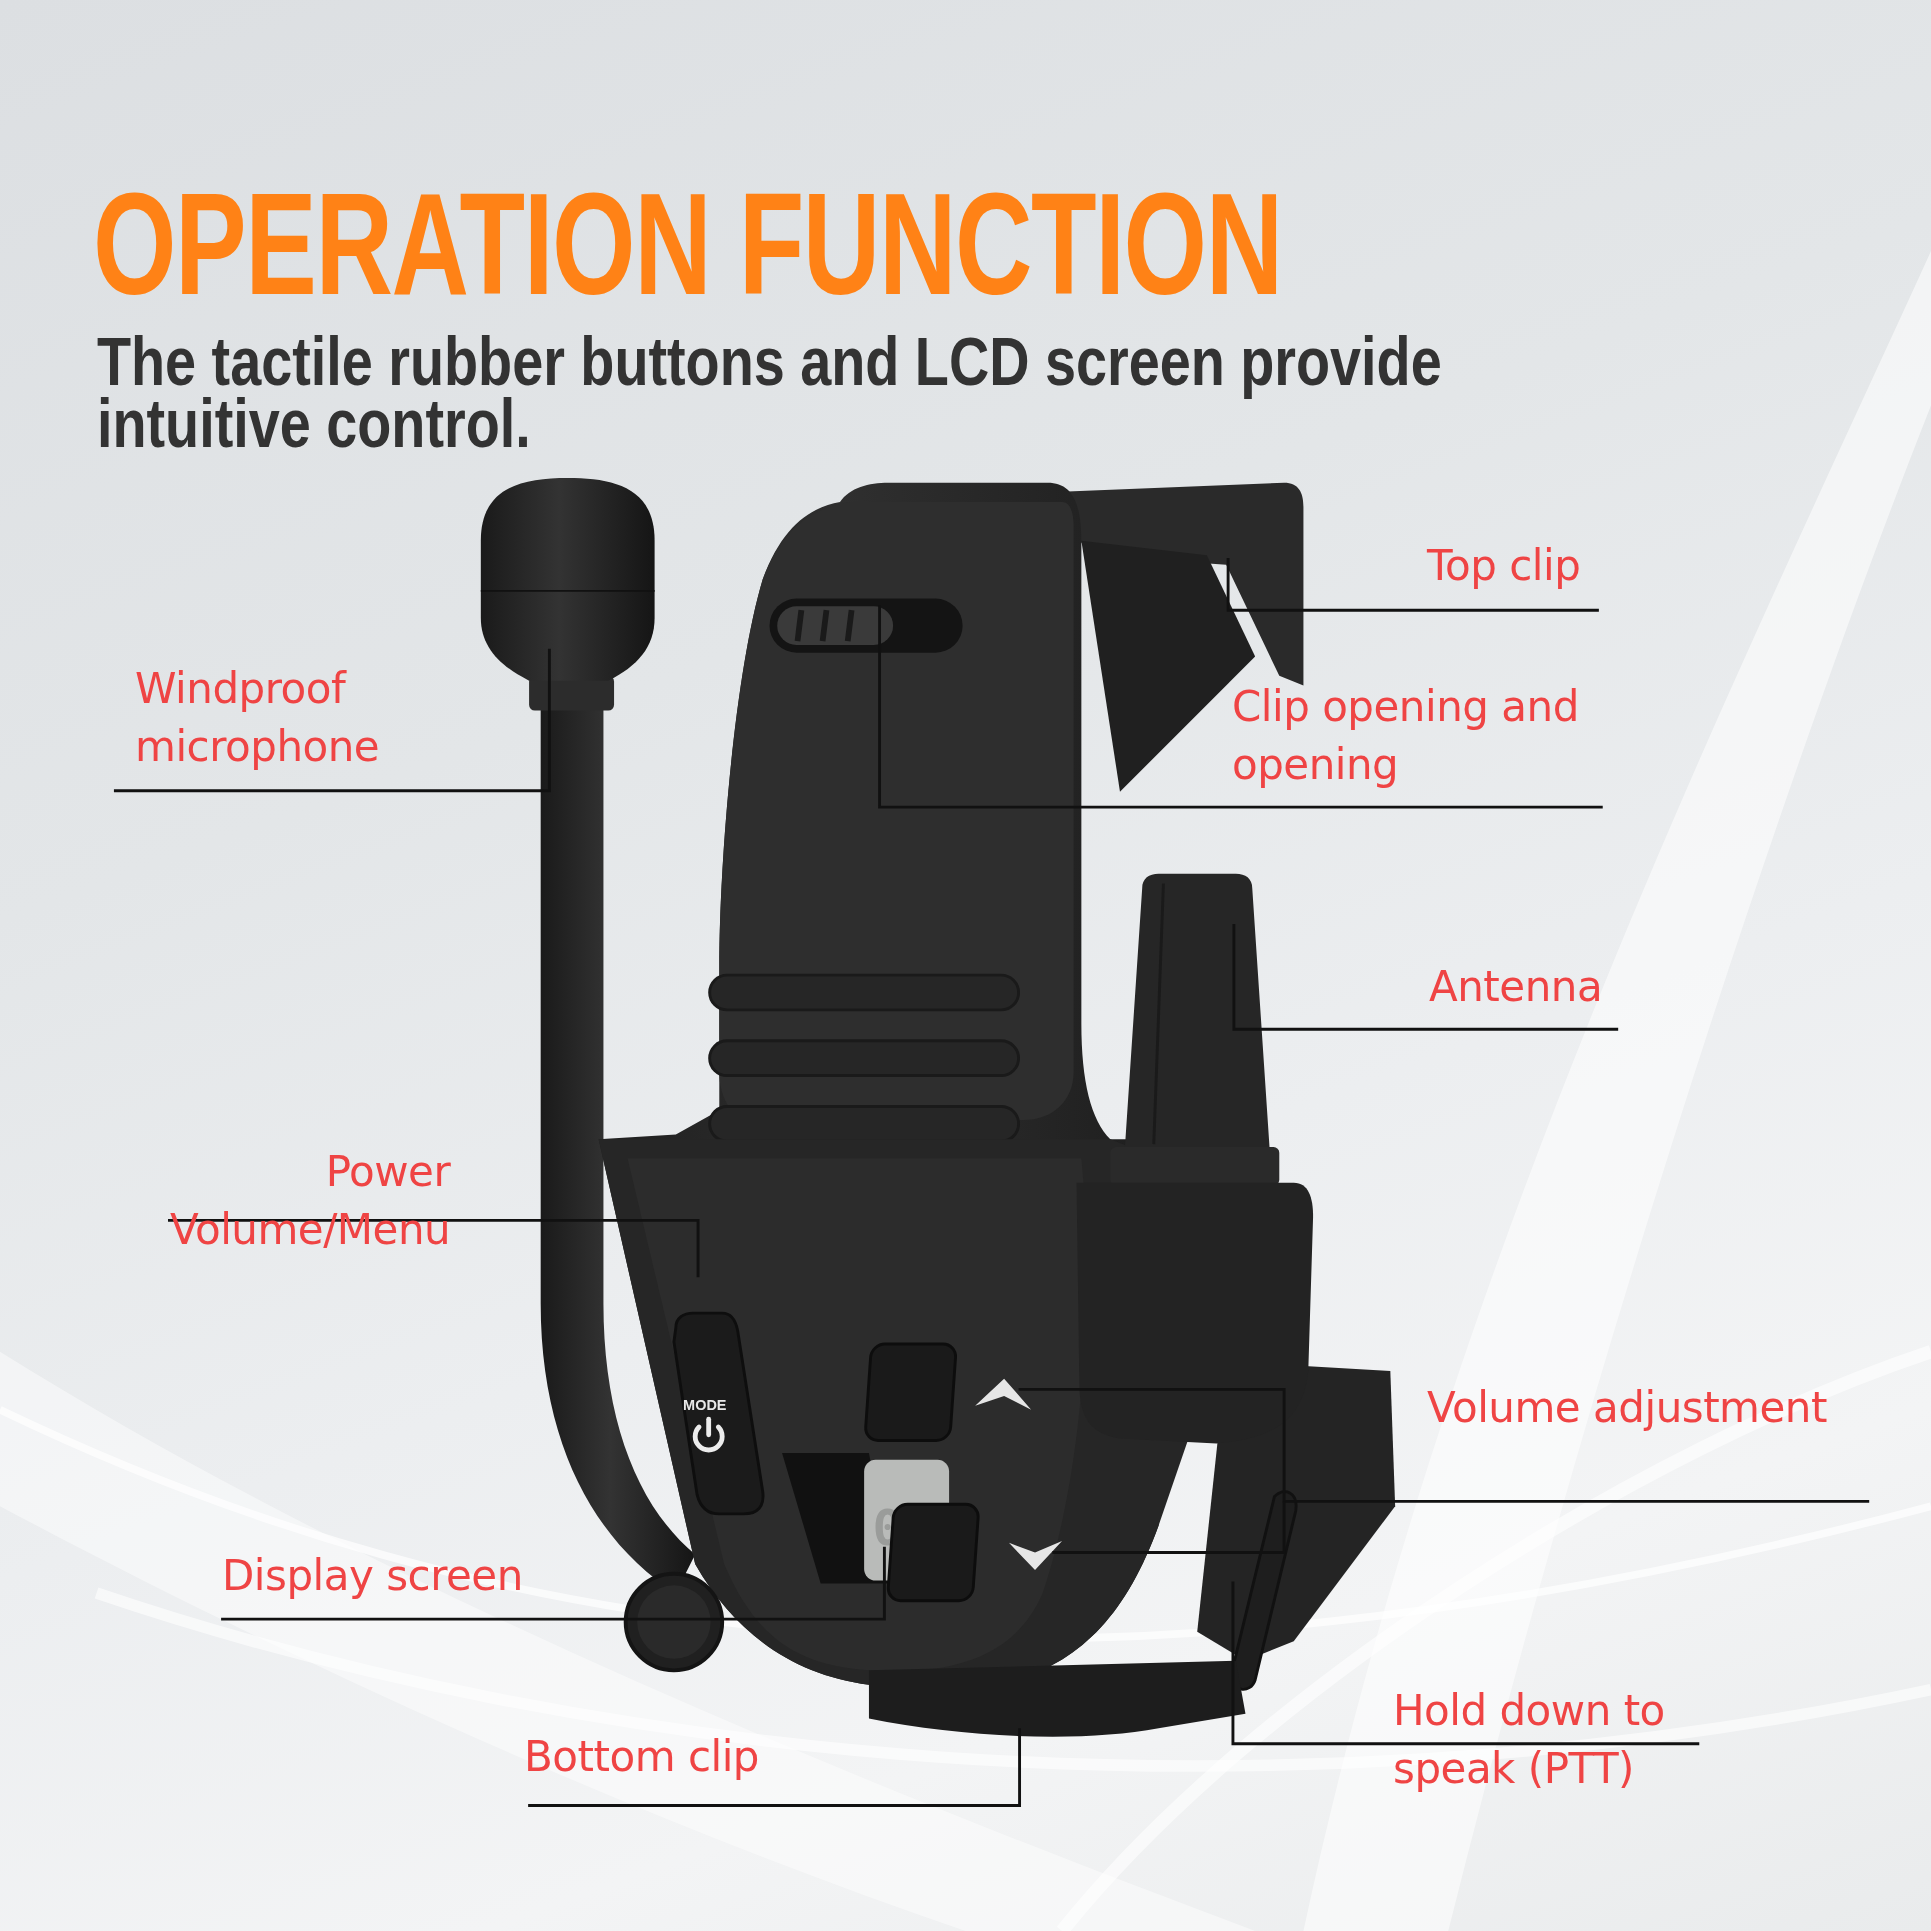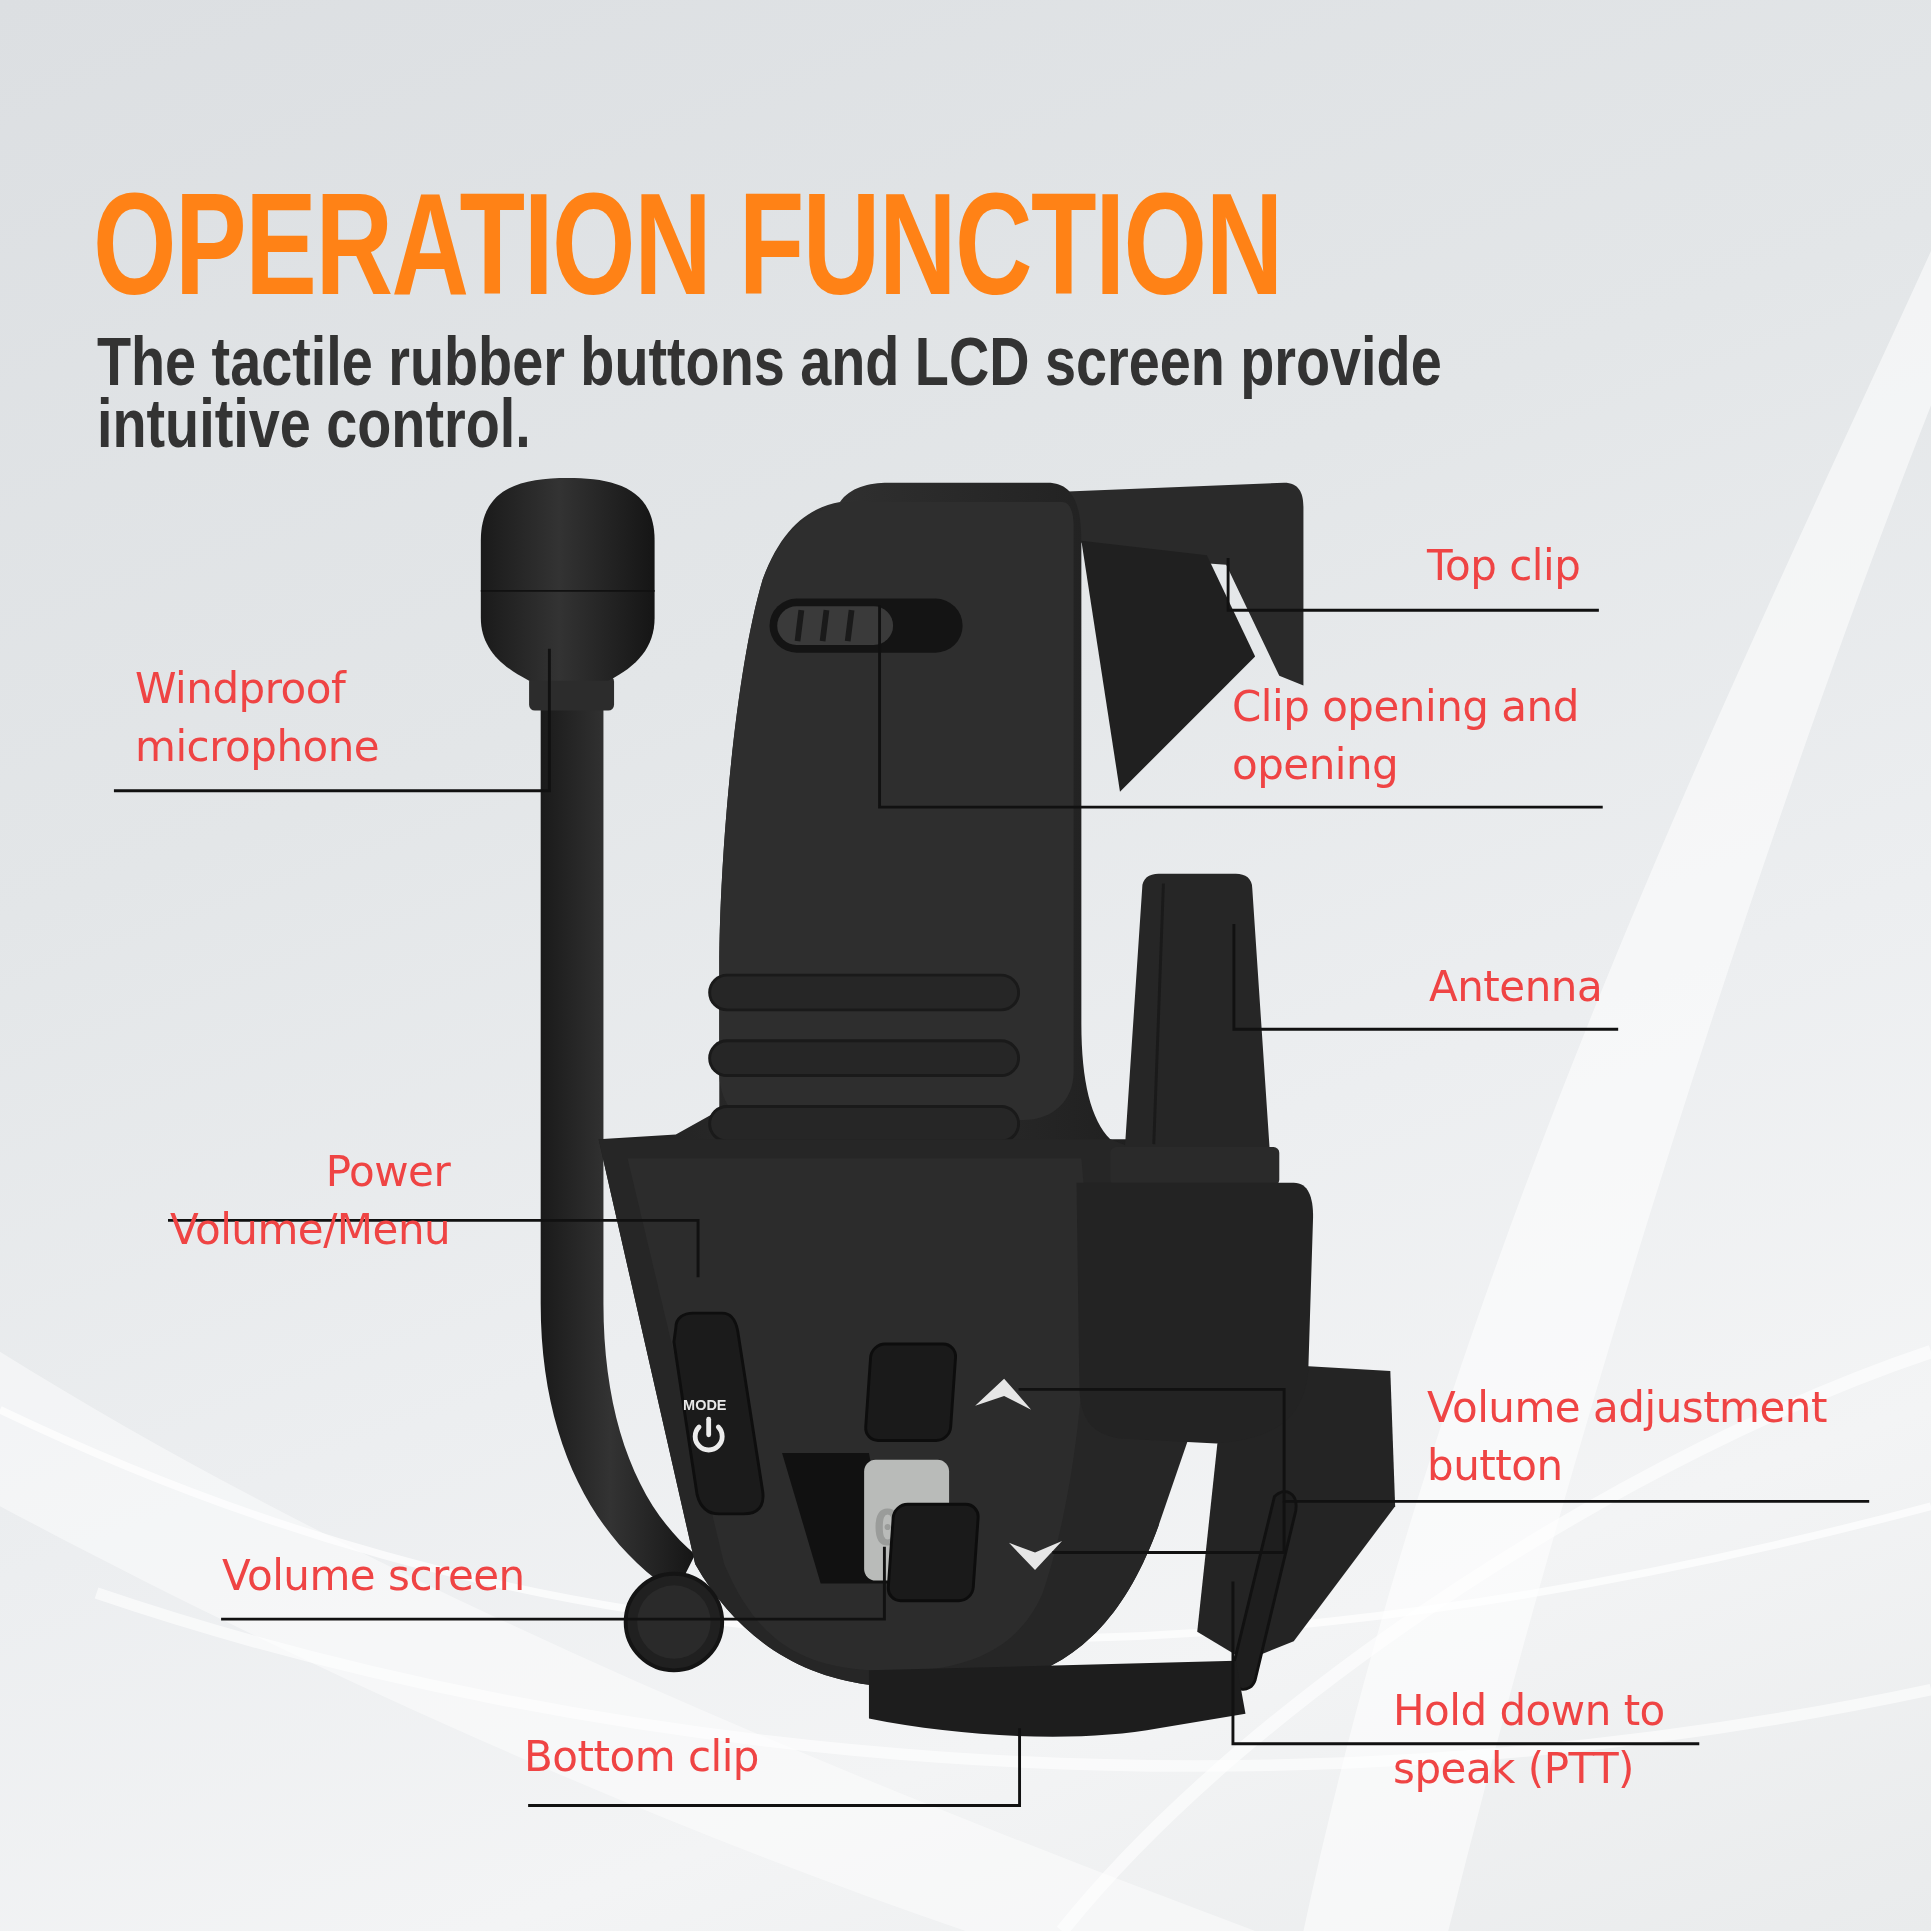--- a/index.html
+++ b/index.html
@@ -169,24 +169,23 @@
 
 <div class="callout" style="left:1429px; top:958px;">Antenna</div>
 
 <div class="callout" style="left:170px; top:1143px;text-align:right;">
   <div>Power</div>
   <div>Volume/Menu</div>
 </div>
 
 <div class="callout" style="left:1427px; top:1379px;">
   <div>Volume adjustment</div>
-  <div>button</div>
 </div>
 
-<div class="callout" style="left:222px; top:1547px;">Volume screen</div>
+<div class="callout" style="left:222px; top:1547px;">Display screen</div>
 
 <div class="callout" style="left:1393px; top:1682px;">
   <div>Hold down to</div>
   <div>speak (PTT)</div>
 </div>
 
 <div class="callout" style="left:524px; top:1728px;">Bottom clip</div>
 
 
 </body></html>

